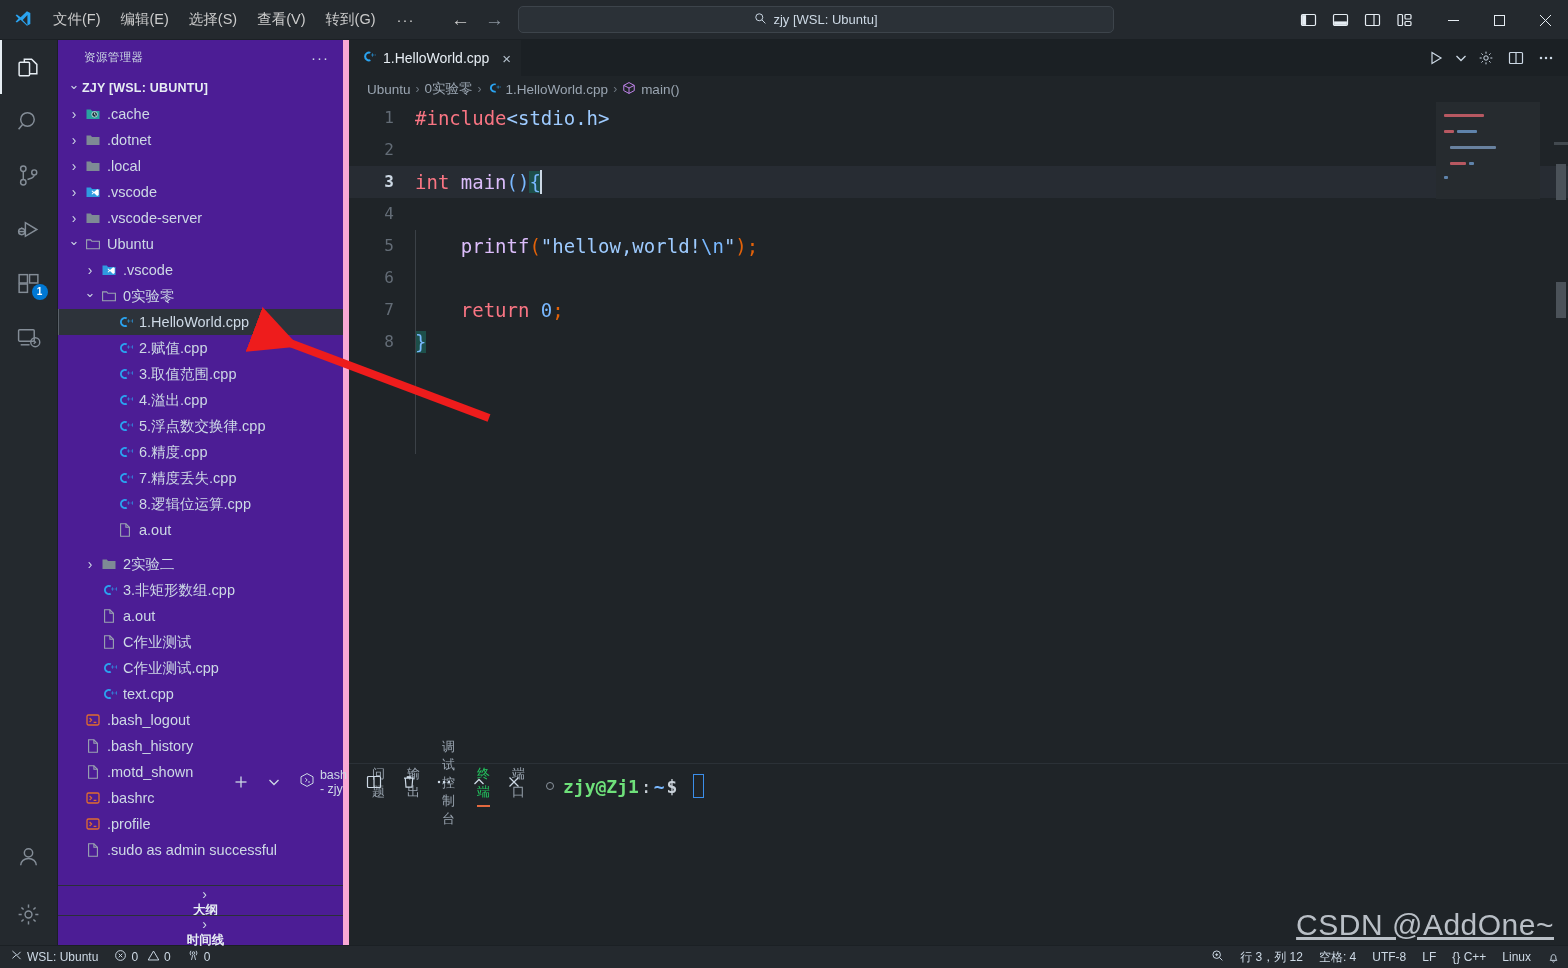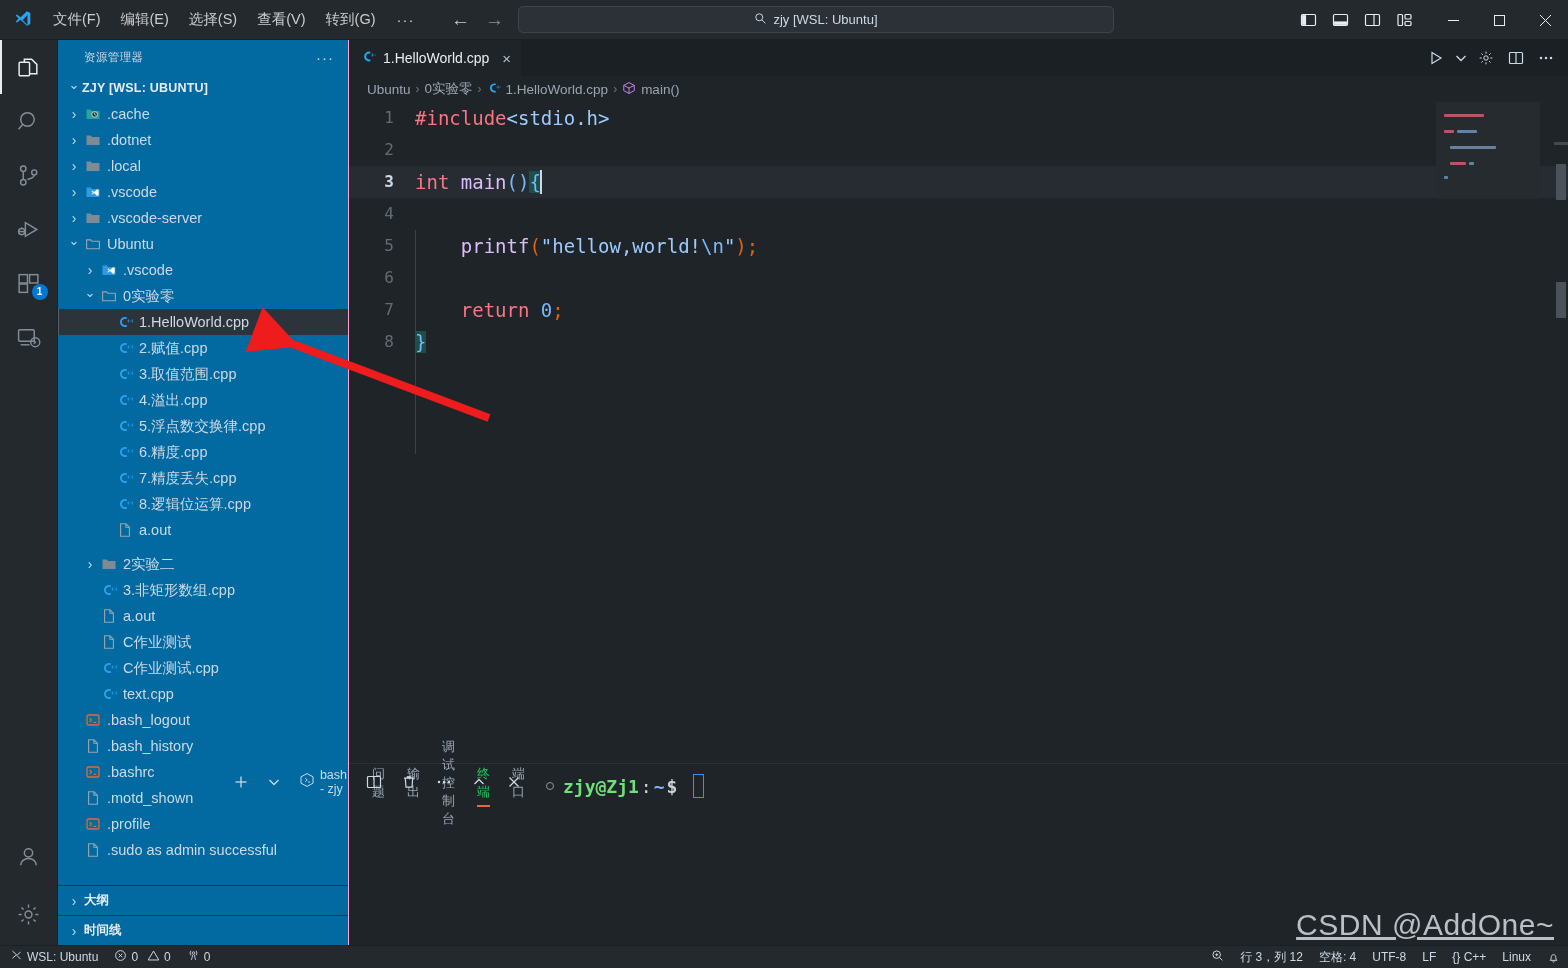--- a/index.html
+++ b/index.html
@@ -68,23 +68,23 @@
   }
   .badge {
     position: absolute; right: 10px; bottom: 10px;
     background: #0078d4; color: #fff; font-size: 10px; line-height: 16px;
     min-width: 16px; height: 16px; border-radius: 8px; text-align: center; font-weight: 600;
   }
   .act-spacer { flex: 1; }
 
   
   .sidebar {
-    width: 291px; flex: 0 0 291px; background: #0369a1;
+    width: 291px; flex: 0 0 291px; background: #4c1d95;
     display: flex; flex-direction: column; position: relative;
-    border-right: 1px solid #f9a8d4;
+    border-right: 6px solid #f9a8d4;
   }
   .sb-header {
     height: 35px; display: flex; align-items: center; justify-content: space-between;
     padding: 0 14px 0 26px;
   }
   .sb-title { color: #cdd9e5; font-size: 11.5px; letter-spacing: .4px; }
   .sb-dots { color: #cdd9e5; font-size: 15px; letter-spacing: 1px; }
   .sb-scroll { flex: 1; overflow: hidden; }
   .root-row {
     height: 26px; display: flex; align-items: center; padding-left: 8px;
@@ -100,20 +100,21 @@
   }
   .chev { width: 16px; text-align: center; color: #cdd9e5; font-size: 10px; flex: 0 0 16px; }
   .chev.open::before { content: "\2304"; position: relative; top: -4px; font-size: 13px; }
   .chev.closed::before { content: "\203A"; font-size: 14px; }
   .fico { width: 22px; flex: 0 0 22px; display: flex; align-items: center; justify-content: center; }
   .fico svg { width: 16px; height: 16px; }
   .tlabel { padding-left: 3px; }
   .sb-section {
     height: 30px; display: flex; align-items: center; padding-left: 8px;
     border-top: 1px solid #2b3137;
+    flex-direction: column;
   }
   .sb-section .stitle { color: #e6edf3; font-size: 12.5px; font-weight: bold; margin-left: 2px; }
 
   
   .editorarea { flex: 1; display: flex; flex-direction: column; min-width: 0; background: #1f2428; }
   .tabsrow { height: 36px; flex: 0 0 36px; background: #1b2024; display: flex; position: relative; }
   .tab {
     height: 36px; display: flex; align-items: center; gap: 7px; padding: 0 10px 0 12px;
     background: #1f2428; color: #e6edf3; font-size: 14px;
     border-right: 1px solid #1b2024;
@@ -611,36 +612,36 @@
               <svg viewBox="0 0 16 16" fill="none" stroke="#9aa5b1" stroke-width="1.1">
                 <path d="M3.6 1.8h5.3l3.5 3.5v8.9H3.6z"></path>
                 <path d="M8.9 1.8v3.5h3.5"></path>
               </svg>
             </span>
             <span class="tlabel">.bash_history</span>
           </div>
           <div class="trow" style="padding-left: 8px;">
             <span class="chev"></span>
             <span class="fico">
-              <svg viewBox="0 0 16 16">
-                <rect x="2" y="3" width="12" height="10" rx="1.4" fill="none" stroke="#e06c2f" stroke-width="1.3"></rect>
-                <path d="M4.6 6 6.6 8l-2 2M8.6 10.3h2.8" stroke="#e06c2f" stroke-width="1.2" fill="none"></path>
-              </svg>
-            </span>
-            <span class="tlabel">.bashrc</span>
-          </div>
-          <div class="trow" style="padding-left: 8px;">
-            <span class="chev"></span>
-            <span class="fico">
               <svg viewBox="0 0 16 16" fill="none" stroke="#9aa5b1" stroke-width="1.1">
                 <path d="M3.6 1.8h5.3l3.5 3.5v8.9H3.6z"></path>
                 <path d="M8.9 1.8v3.5h3.5"></path>
               </svg>
             </span>
             <span class="tlabel">.motd_shown</span>
+          </div>
+          <div class="trow" style="padding-left: 8px;">
+            <span class="chev"></span>
+            <span class="fico">
+              <svg viewBox="0 0 16 16">
+                <rect x="2" y="3" width="12" height="10" rx="1.4" fill="none" stroke="#e06c2f" stroke-width="1.3"></rect>
+                <path d="M4.6 6 6.6 8l-2 2M8.6 10.3h2.8" stroke="#e06c2f" stroke-width="1.2" fill="none"></path>
+              </svg>
+            </span>
+            <span class="tlabel">.bashrc</span>
           </div>
           <div class="trow" style="padding-left: 8px;">
             <span class="chev"></span>
             <span class="fico">
               <svg viewBox="0 0 16 16">
                 <rect x="2" y="3" width="12" height="10" rx="1.4" fill="none" stroke="#e06c2f" stroke-width="1.3"></rect>
                 <path d="M4.6 6 6.6 8l-2 2M8.6 10.3h2.8" stroke="#e06c2f" stroke-width="1.2" fill="none"></path>
               </svg>
             </span>
             <span class="tlabel">.profile</span>

